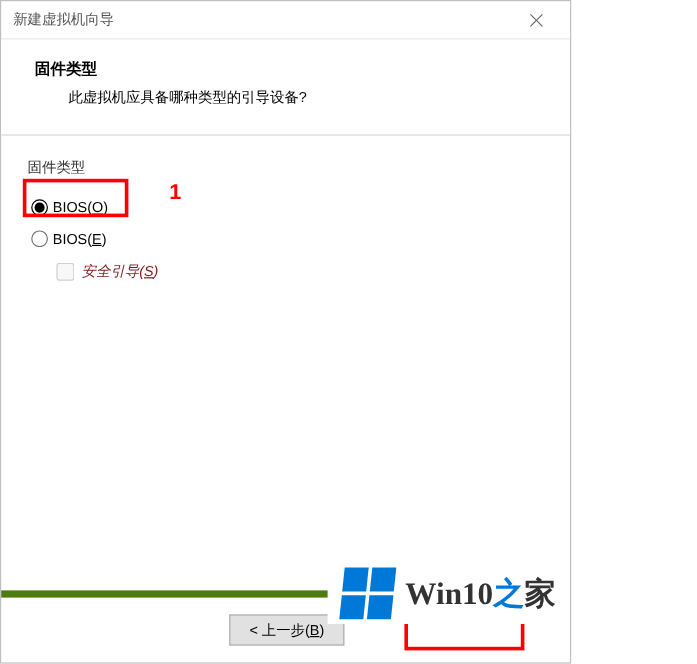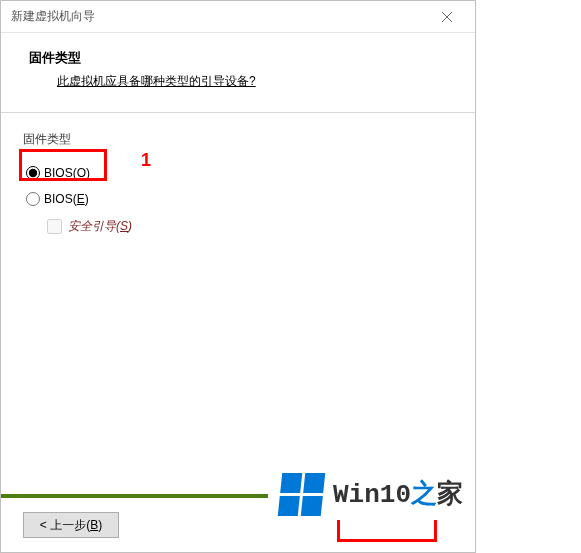--- a/index.html
+++ b/index.html
@@ -55,21 +55,20 @@
     .header-title {
       font-size: 13px;
       font-weight: bold;
       color: #000;
       margin-bottom: 6px;
     }
     .header-subtitle {
       font-size: 12px;
       color: #000;
       padding-left: 28px;
-      text-decoration: underline;
     }
     .body-section {
       padding: 18px 22px 0 22px;
       position: relative;
     }
     .group-label {
       font-size: 12px;
       color: #333;
       margin-bottom: 18px;
     }
@@ -132,24 +131,24 @@
       font-style: italic;
     }
     .checkbox-label .mn {
       text-decoration: underline;
     }
     .button-bar {
       position: absolute;
       bottom: 14px;
       left: 0;
       right: 0;
-      border-top: 4px solid #4d7c0f;
+      border-top: 6px solid #4d7c0f;
       padding: 14px 20px 0 22px;
       display: flex;
-      justify-content: flex-start;
+      justify-content: center;
       gap: 4px;
     }
     .wiz-btn {
       min-width: 96px;
       height: 26px;
       background: #e1e1e1;
       border: 1px solid #adadad;
       font-size: 12px;
       font-family: inherit;
       cursor: pointer;
@@ -192,21 +191,21 @@
     }
     .wm-text {
       display: flex;
       flex-direction: column;
       line-height: 1;
     }
     .wm-main {
       font-size: 26px;
       font-weight: bold;
       color: #333;
-      font-family: Liberation Mono, monospace;
+      font-family: Liberation Serif, serif;
     }
     .wm-zhi {
       color: #0078d7;
     }
     .wm-url {
       font-size: 11px;
       color: #888;
       margin-top: 2px;
       letter-spacing: 0.3px;
     }

